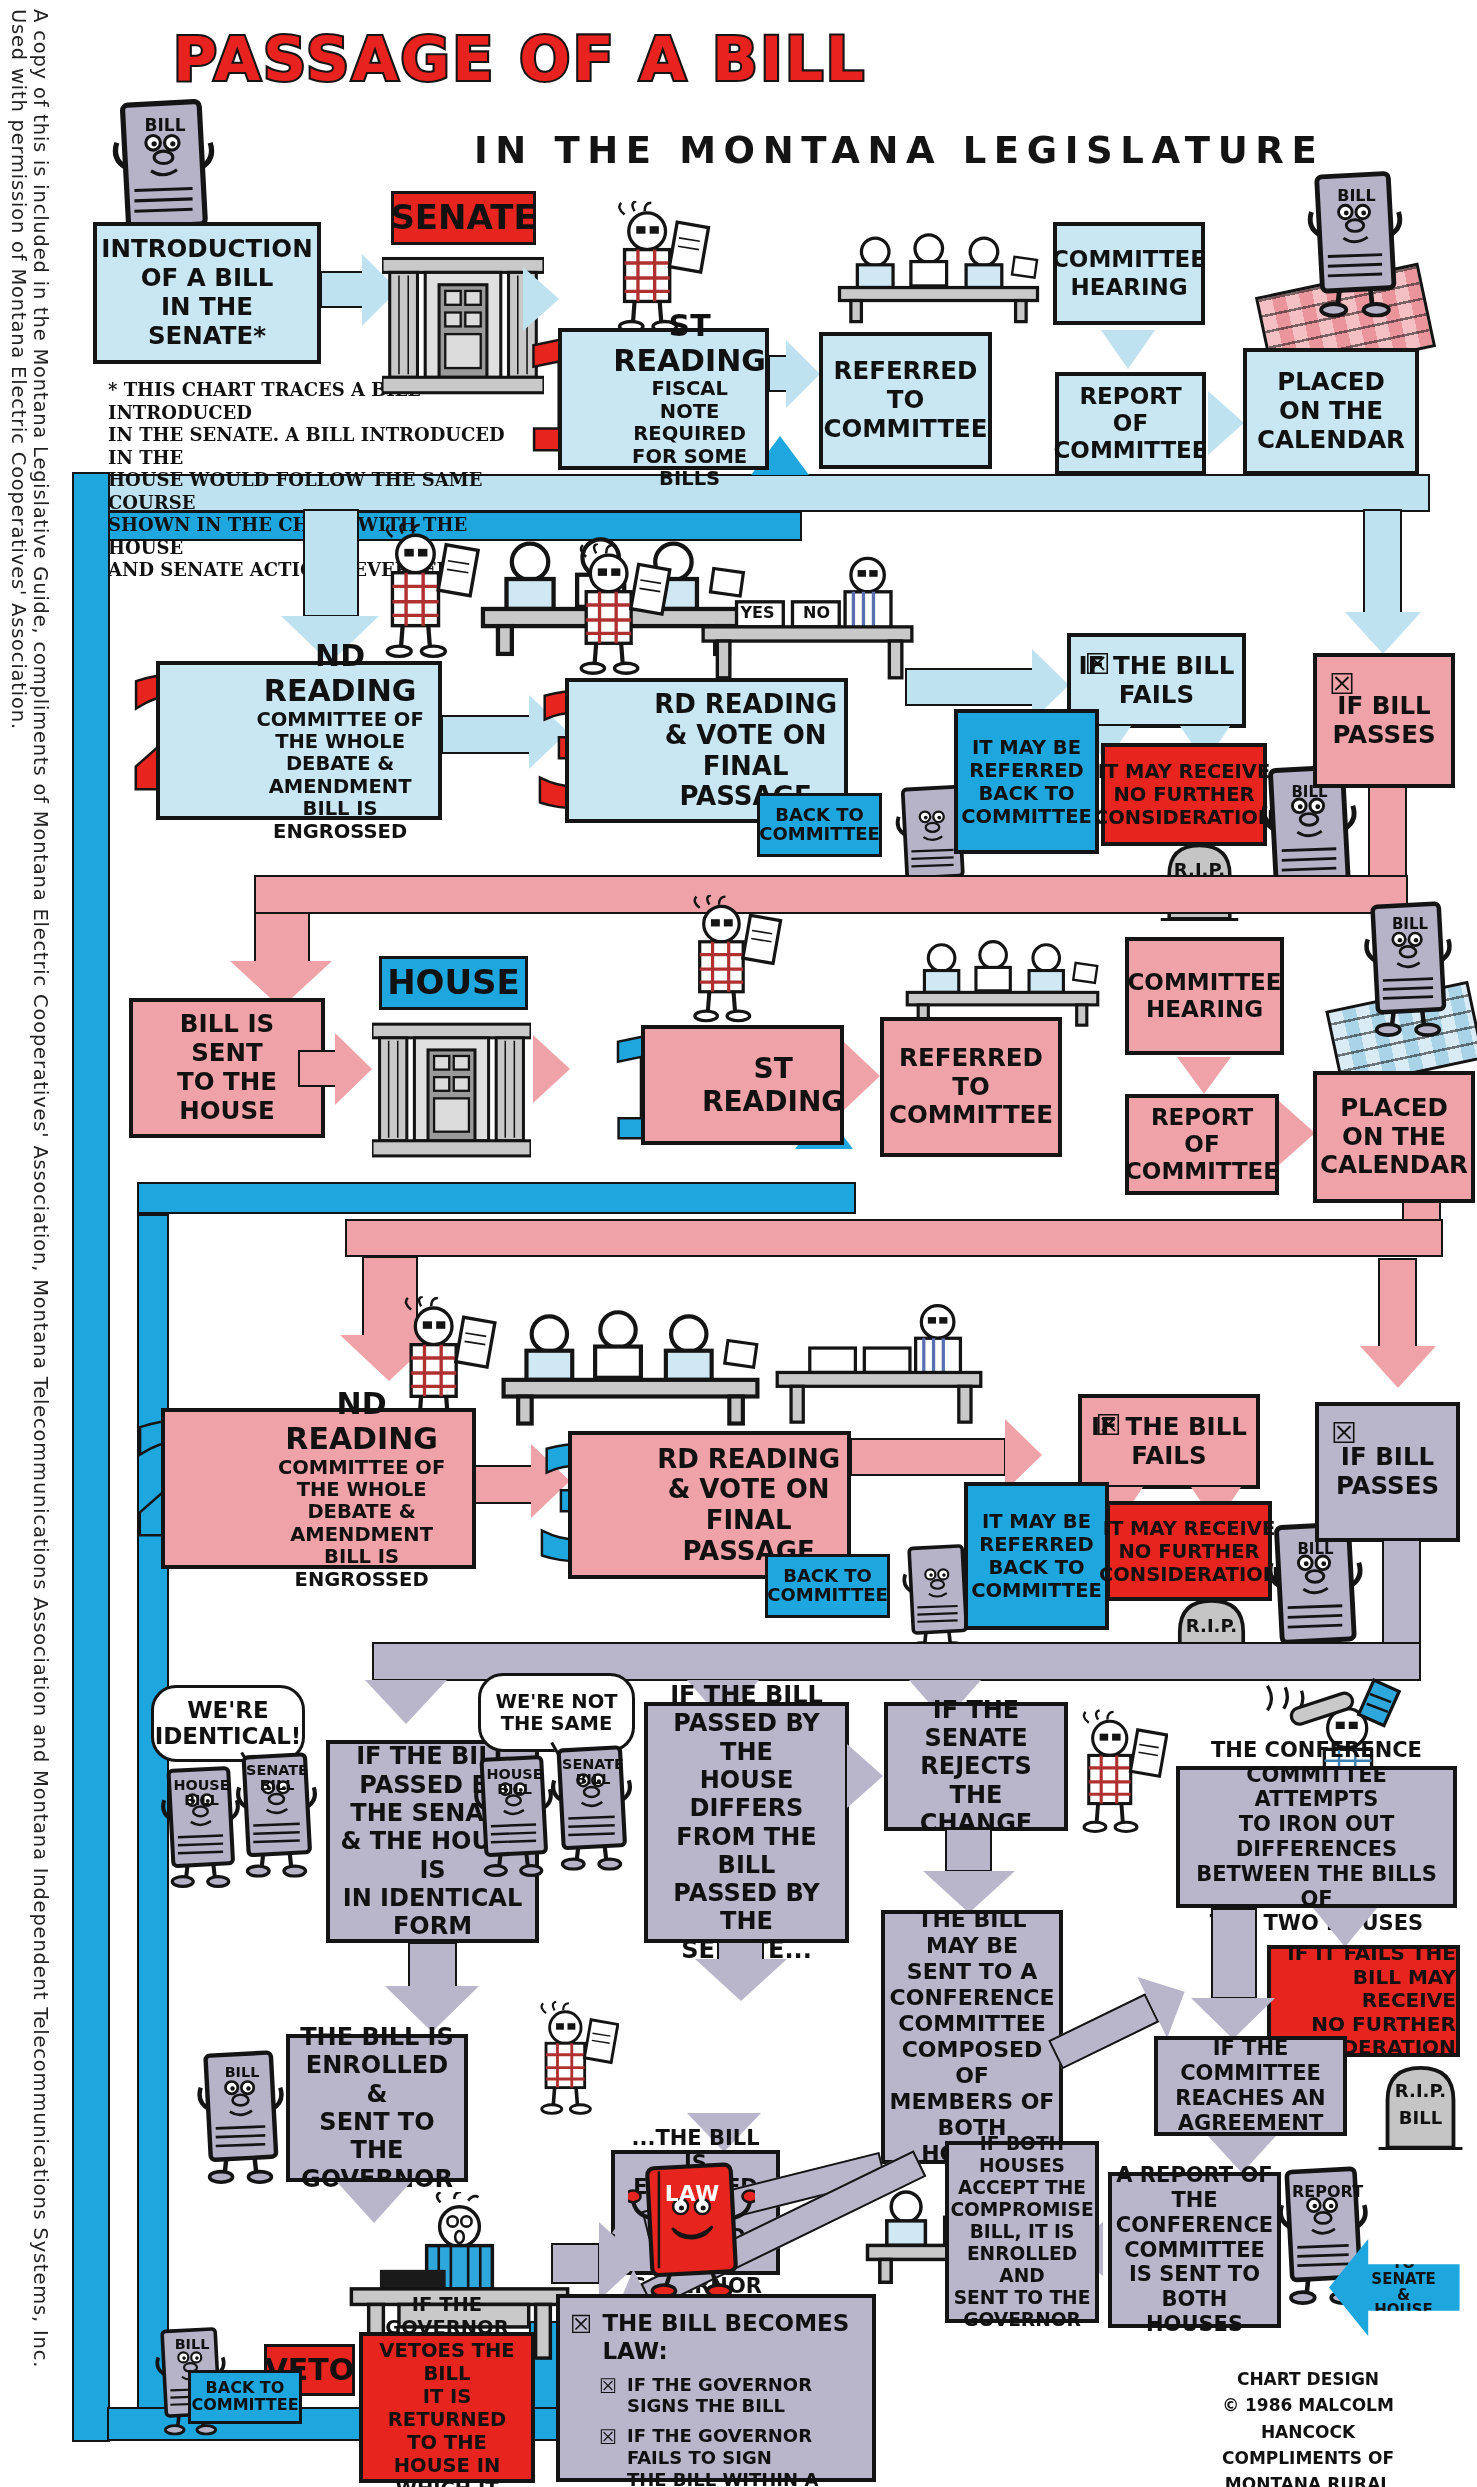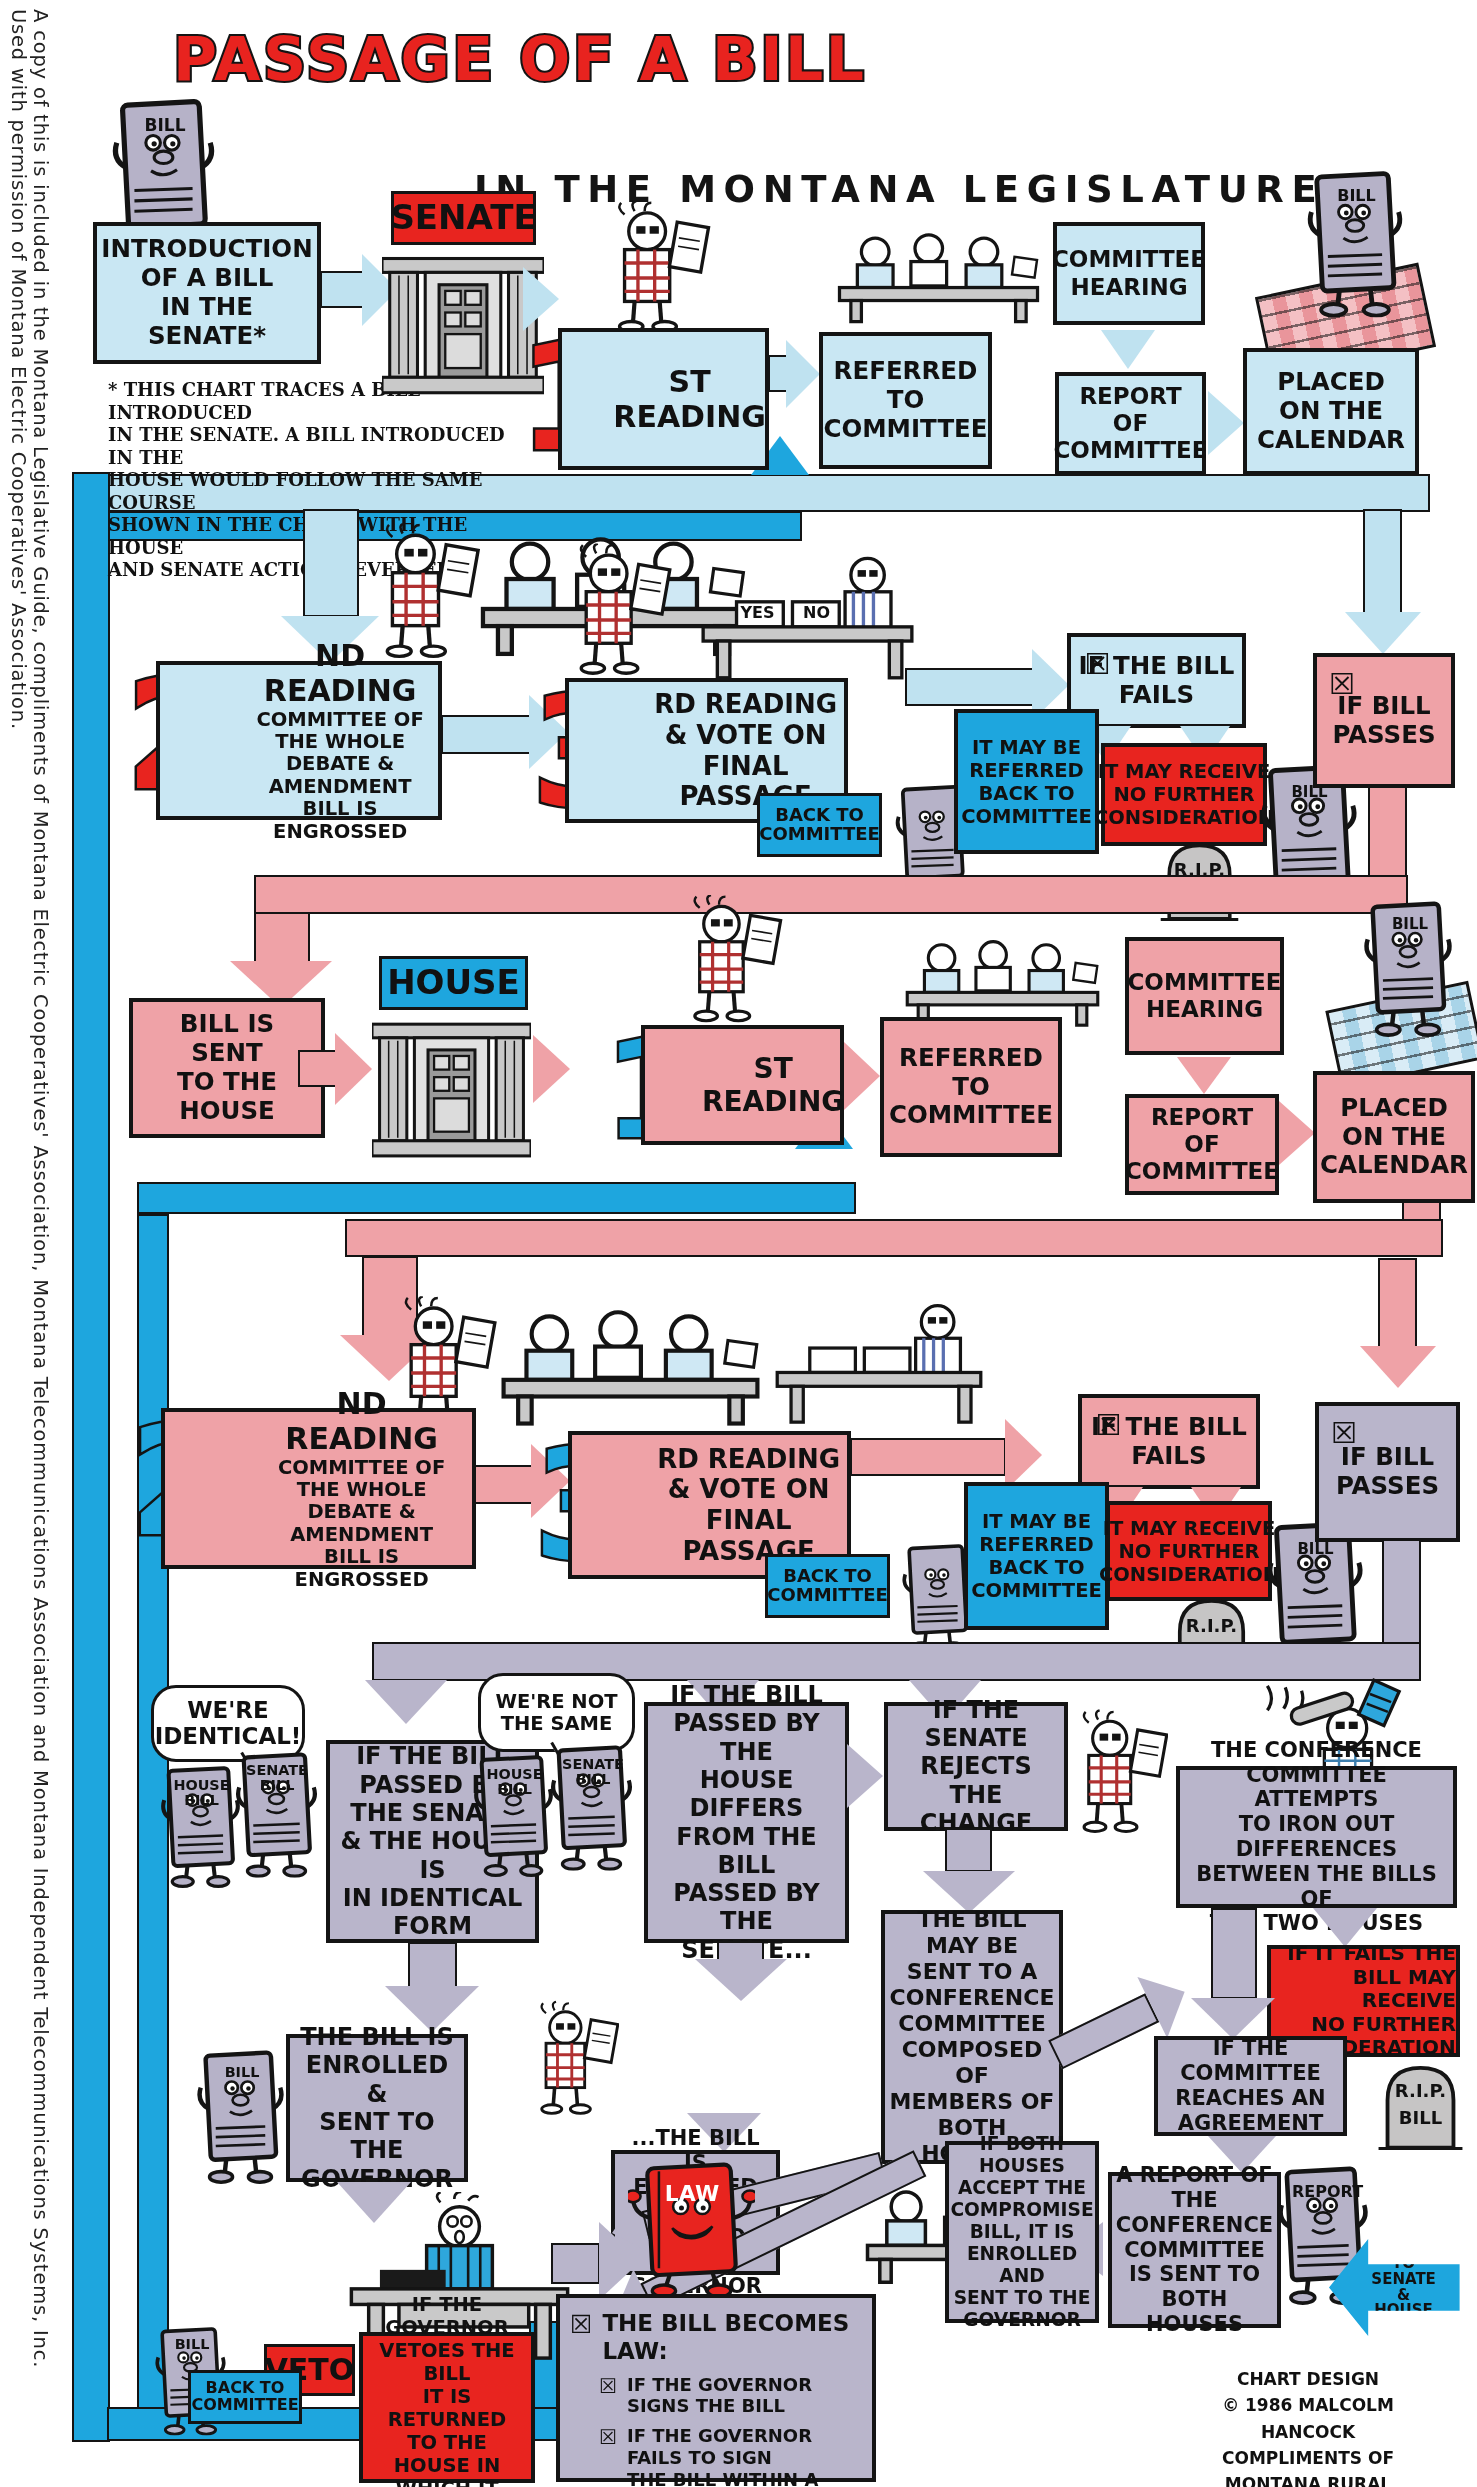--- a/index.html
+++ b/index.html
@@ -36,21 +36,21 @@
   .blank.pink{background:
      repeating-linear-gradient(0deg,rgba(0,0,0,0) 0 13.5px,rgba(20,20,20,.55) 13.5px 16px),
      repeating-linear-gradient(90deg,#f4c0c4 0 13.5px,#e9959b 13.5px 27px);}
   .blank.blue{background:
      repeating-linear-gradient(0deg,rgba(0,0,0,0) 0 13.5px,rgba(20,20,20,.55) 13.5px 16px),
      repeating-linear-gradient(90deg,#d9ecf6 0 13.5px,#a9d4e8 13.5px 27px);}
   .vtext{position:absolute;writing-mode:vertical-rl;text-orientation:sideways;
          font-size:19.5px;color:#222;letter-spacing:0.8px;}
   .title{position:absolute;font-weight:900;color:#e8231f;letter-spacing:2.5px;
          -webkit-text-stroke:4.2px #141414;paint-order:stroke fill;}
-  .subtitle{position:absolute;font-weight:bold;color:#141414;letter-spacing:7.6px;margin-top:39px;}
+  .subtitle{position:absolute;font-weight:bold;color:#141414;letter-spacing:7.6px;}
   .fn{position:absolute;font-weight:bold;white-space:pre-line;line-height:1.25;
       font-family:"DejaVu Serif",serif;}
   .credits{position:absolute;font-weight:bold;white-space:pre-line;text-align:center;
            line-height:1.55;}
   .sign{position:absolute;border:3.4px solid #141414;box-sizing:border-box;display:flex;
         align-items:center;justify-content:center;font-weight:bold;text-align:center;
         white-space:pre-line;line-height:1.05;}
   .arrowL{position:absolute;background:#1ea6de;display:flex;align-items:center;justify-content:center;
           font-weight:bold;text-align:center;white-space:pre-line;line-height:1.05;
           clip-path:polygon(0% 50%,30% 0%,30% 26%,100% 26%,100% 74%,30% 74%,30% 100%);}
@@ -250,20 +250,24 @@
 
   <div class="tri" style="left:523px;top:267px;border-top:32px solid transparent;border-bottom:32px solid transparent;border-left:36px solid #bfe2f0;"></div>
 
   <svg class="spr" style="left:592px;top:201px;width:127px;height:134px;" viewBox="0 0 150 158" width="127" height="134">
       <use href="#sym-reader"></use>
     </svg>
 
   <div class="num red" style="left:518px;top:332px;font-size:148px;">1</div>
   <div class="bx lb" style="left:558px;top:328px;width:211px;height:142px;padding-left:59px;flex-direction:column;">
     <div class="rhead">ST READING</div>
+    <div class="rnote">FISCAL NOTE
+REQUIRED
+FOR SOME
+BILLS</div>
   </div>
 
   <div class="band lbC" style="left:768px;top:355px;width:20px;height:37px;"></div>
   <div class="tri" style="left:786px;top:340px;border-top:34px solid transparent;border-bottom:34px solid transparent;border-left:34px solid #bfe2f0;"></div>
 
   <svg class="spr" style="left:833px;top:208px;width:211px;height:125px;" viewBox="0 0 250 148" width="211" height="125">
       <use href="#sym-committee"></use>
     </svg>
 
   <div class="bx lb" style="left:819px;top:332px;width:173px;height:137px;font-size:24.5px;">REFERRED

